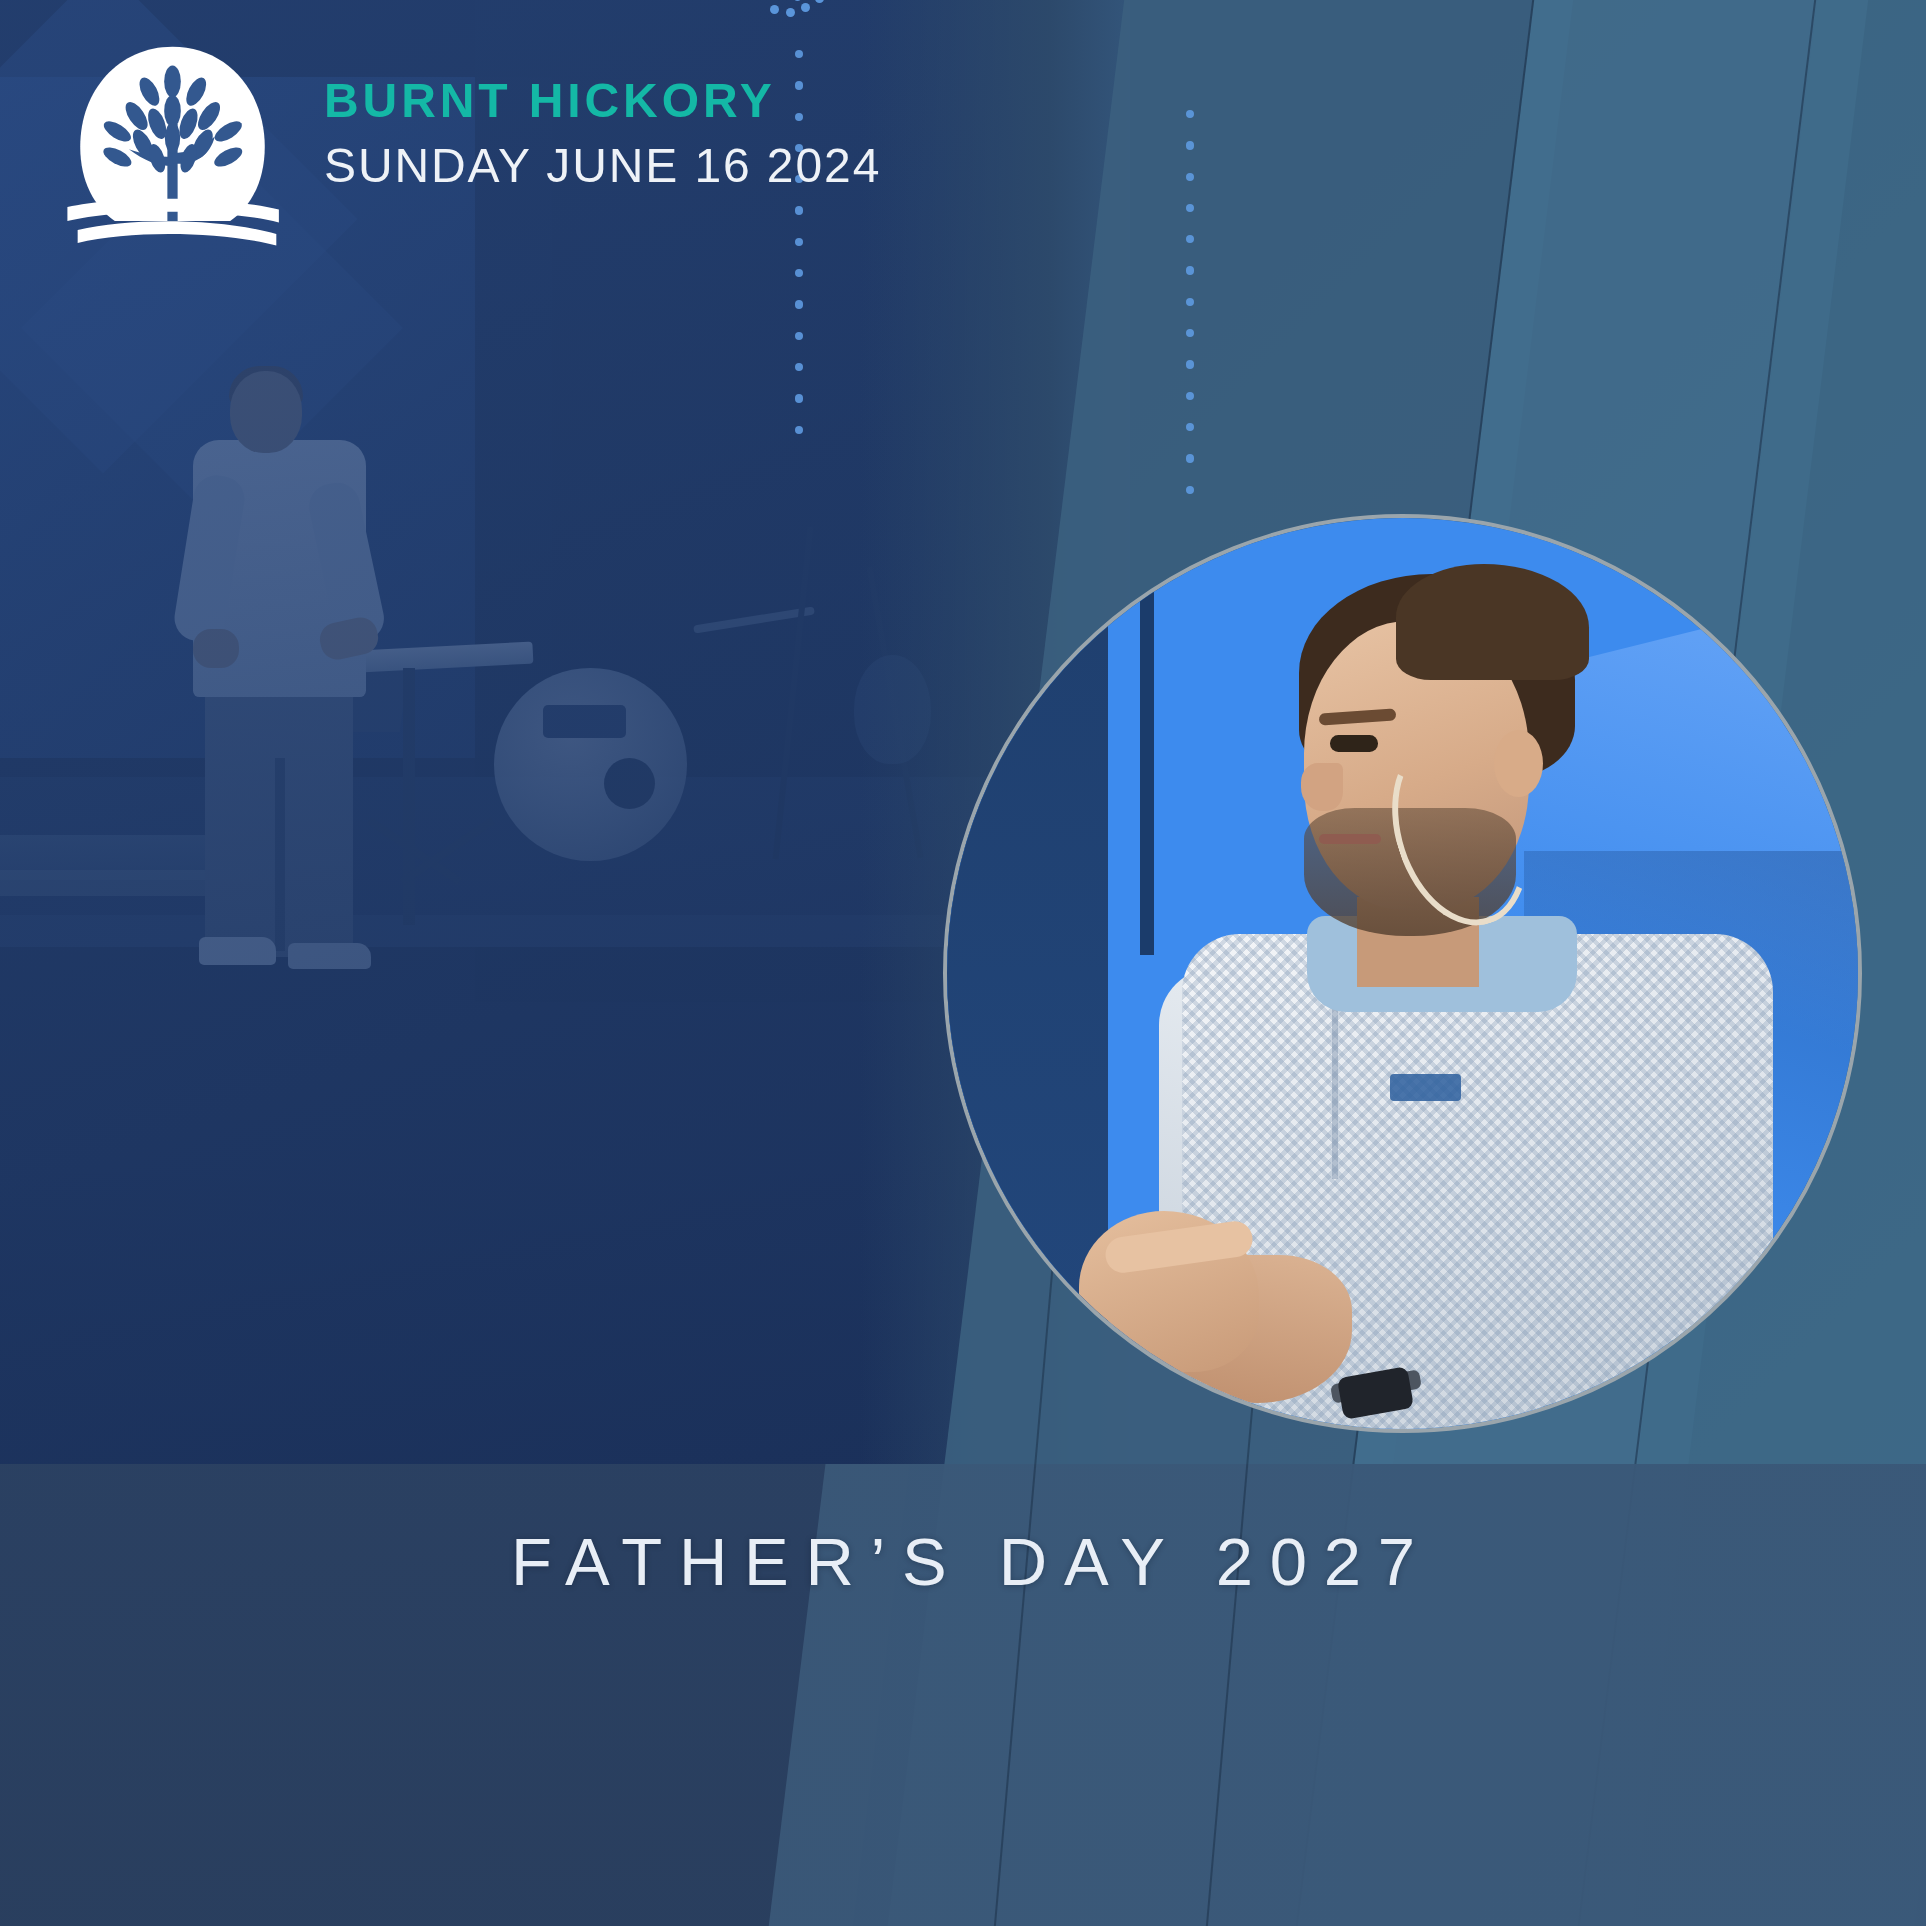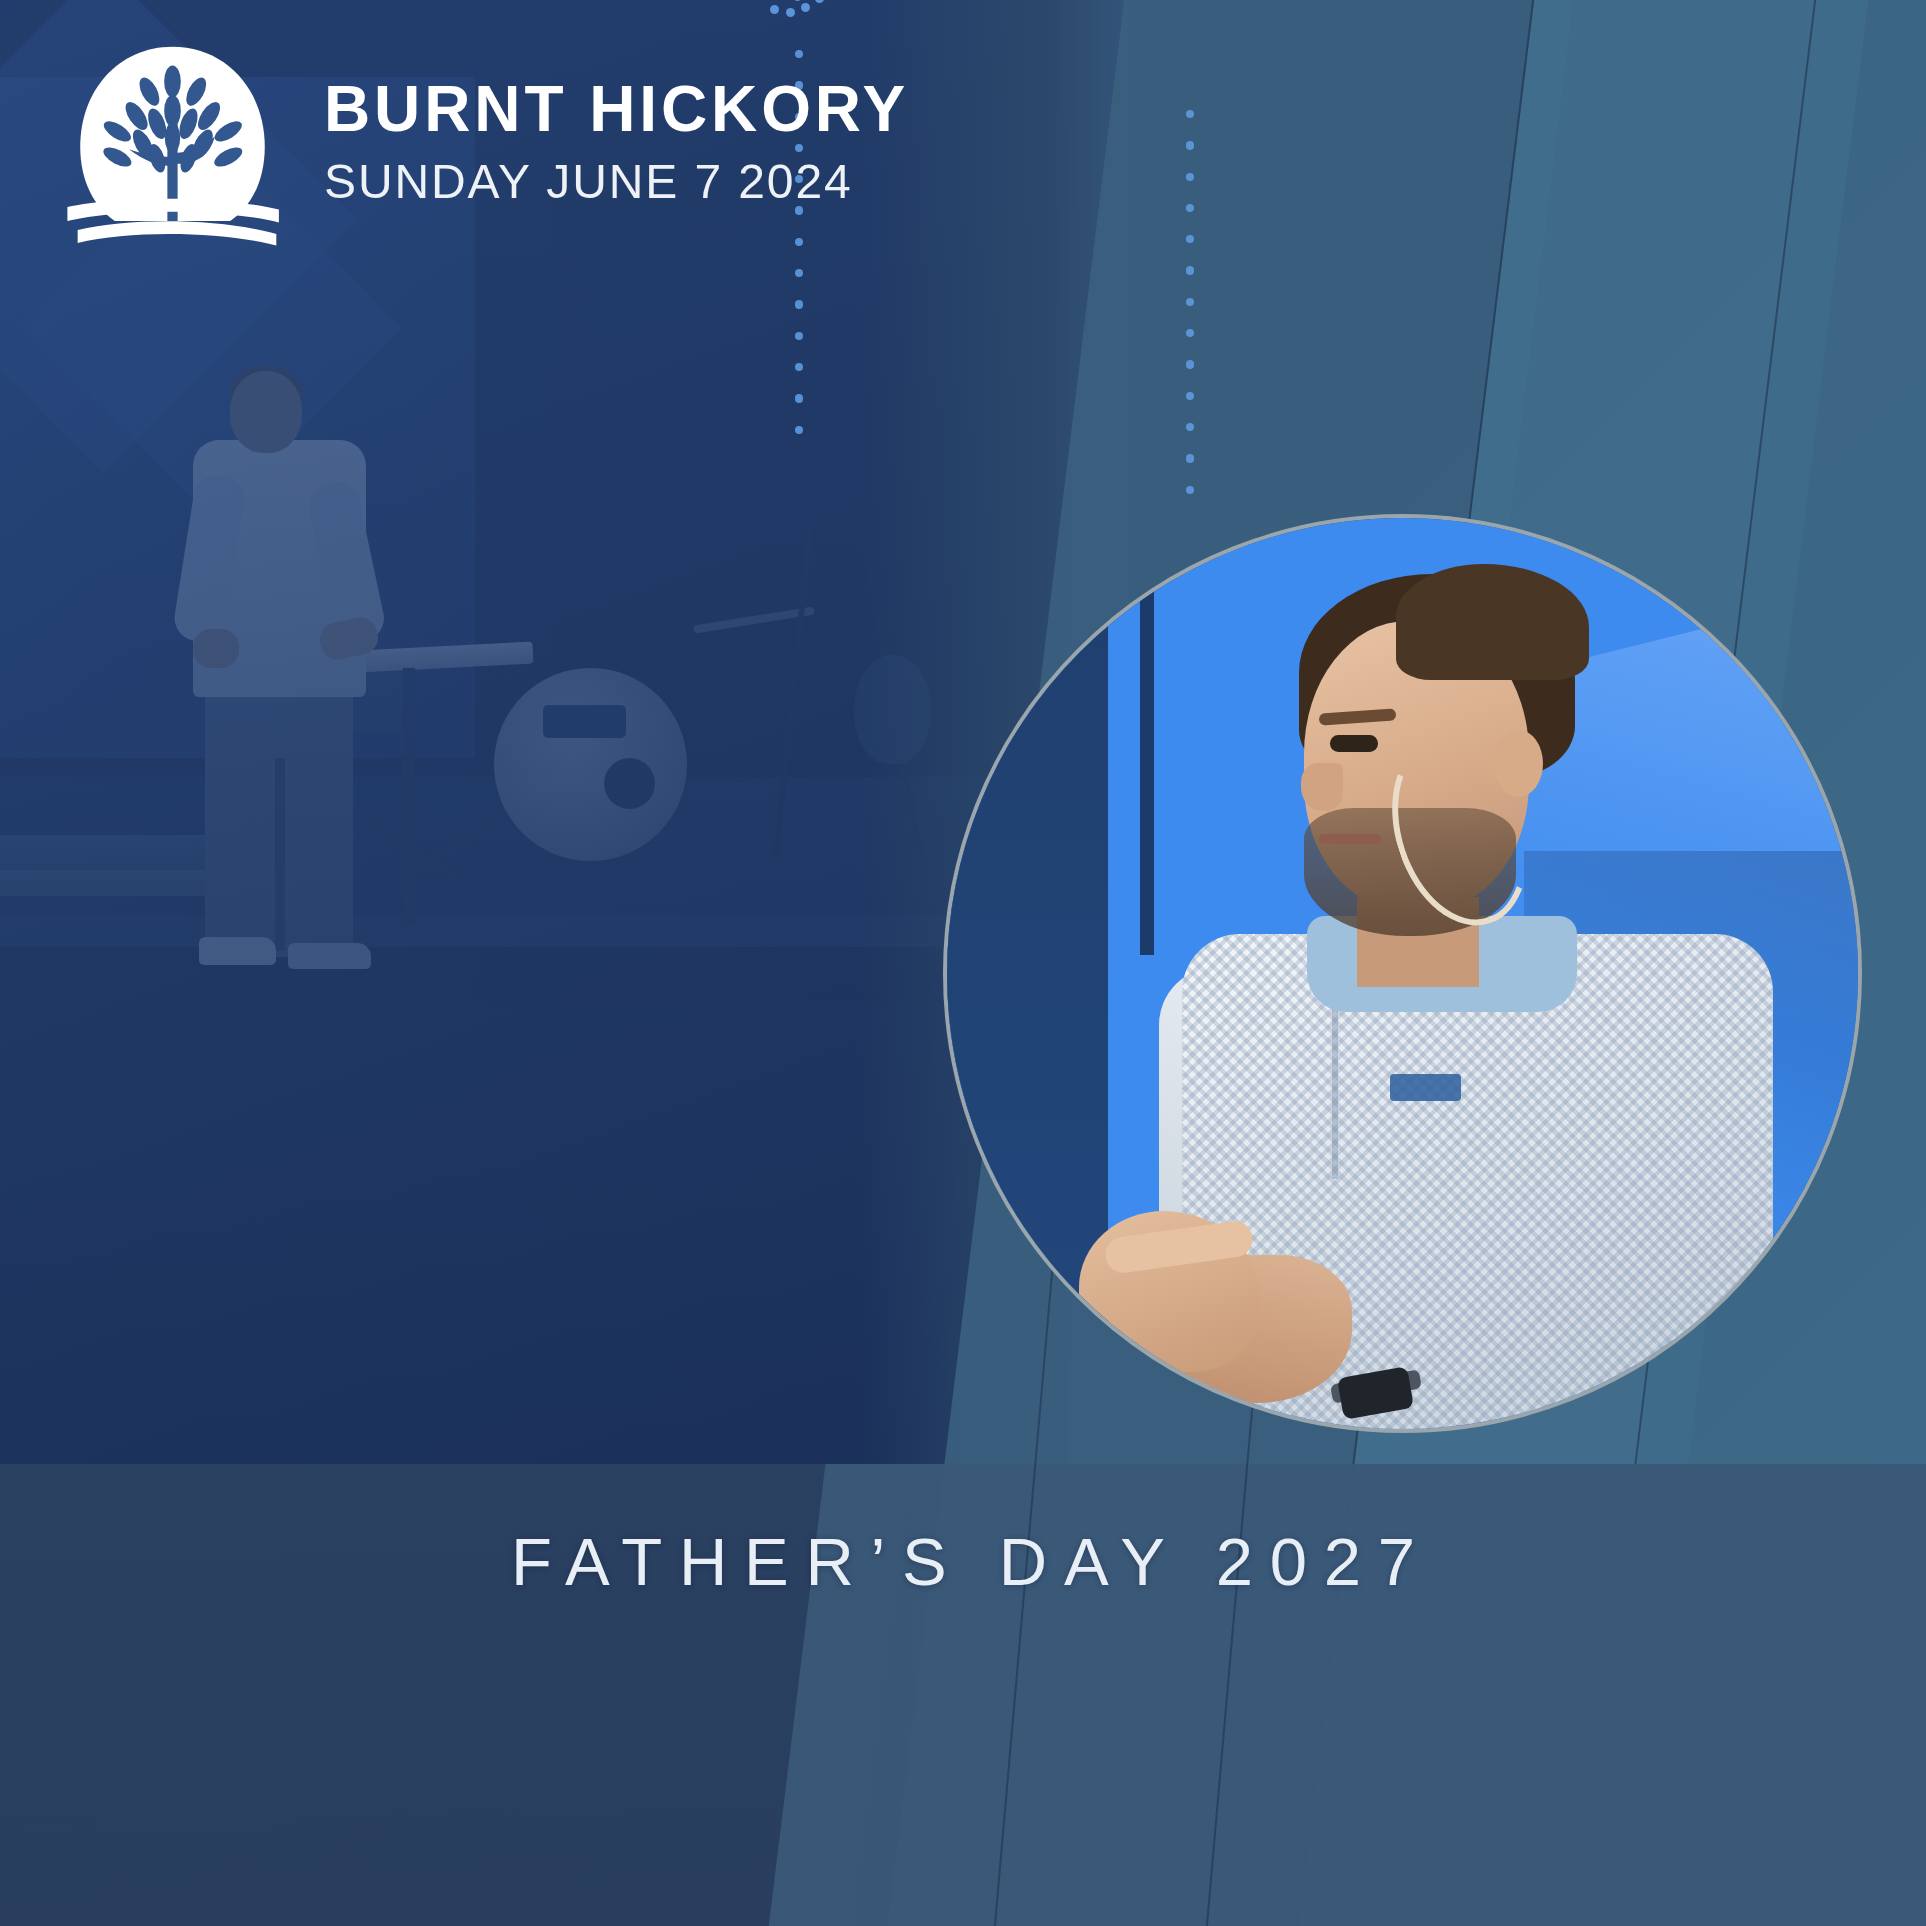--- a/index.html
+++ b/index.html
@@ -115,21 +115,21 @@
   .dotsB{ left:1186px; top:110px; }
   .dotcluster{ position:absolute; left:756px; top:-9px; width:90px; height:39px; }
   .dotcluster i{ position:absolute; width:9px; height:9px; border-radius:50%; background:#5e9ae0; opacity:.95; }
 
   
   .logo{ position:absolute; left:61px; top:44px; width:223px; height:203px; }
 
   
   .hdr{ position:absolute; left:324px; top:77px; }
   .hdr .name{
-    font-size:64px; font-weight:bold; color:#ffffff; letter-spacing:3.9px;
+    font-size:48px; font-weight:bold; color:#14b8a6; letter-spacing:3.9px;
     line-height:1; font-family:"Liberation Sans", sans-serif; white-space:nowrap;
   }
   .hdr .date{
     margin-top:16.7px; font-size:48px; font-weight:400; color:#eef2f7; letter-spacing:1.9px;
     line-height:1; font-family:"Liberation Sans", sans-serif; white-space:nowrap;
   }
 
   
   .portrait{
     position:absolute; left:943px; top:514px; width:919px; height:919px;
@@ -358,21 +358,21 @@
         <ellipse cx="199" cy="178" rx="11" ry="23" transform="rotate(18 199 178)"></ellipse>
       </g>
 
       <path d="M10 254 C 90 236, 250 236, 340 258 L340 278 C 250 256, 90 256, 10 276 Z" fill="#ffffff"></path>
       <path d="M26 290 C 110 270, 250 272, 336 296 L336 314 C 250 292, 110 290, 26 310 Z" fill="#ffffff"></path>
     </svg>
   </div>
 
   <div class="hdr">
     <div class="name">BURNT HICKORY</div>
-    <div class="date">SUNDAY JUNE 7 2024</div>
+    <div class="date">SUNDAY JUNE 16 2024</div>
   </div>
 
   <div class="portrait">
     <div class="pt-inner">
       <div class="pt-wallL"></div>
       <div class="pt-stripe"></div>
       <div class="pt-glow"></div>
       <div class="pt-shadow"></div>
 
       <div class="s-shoulderL"></div>

